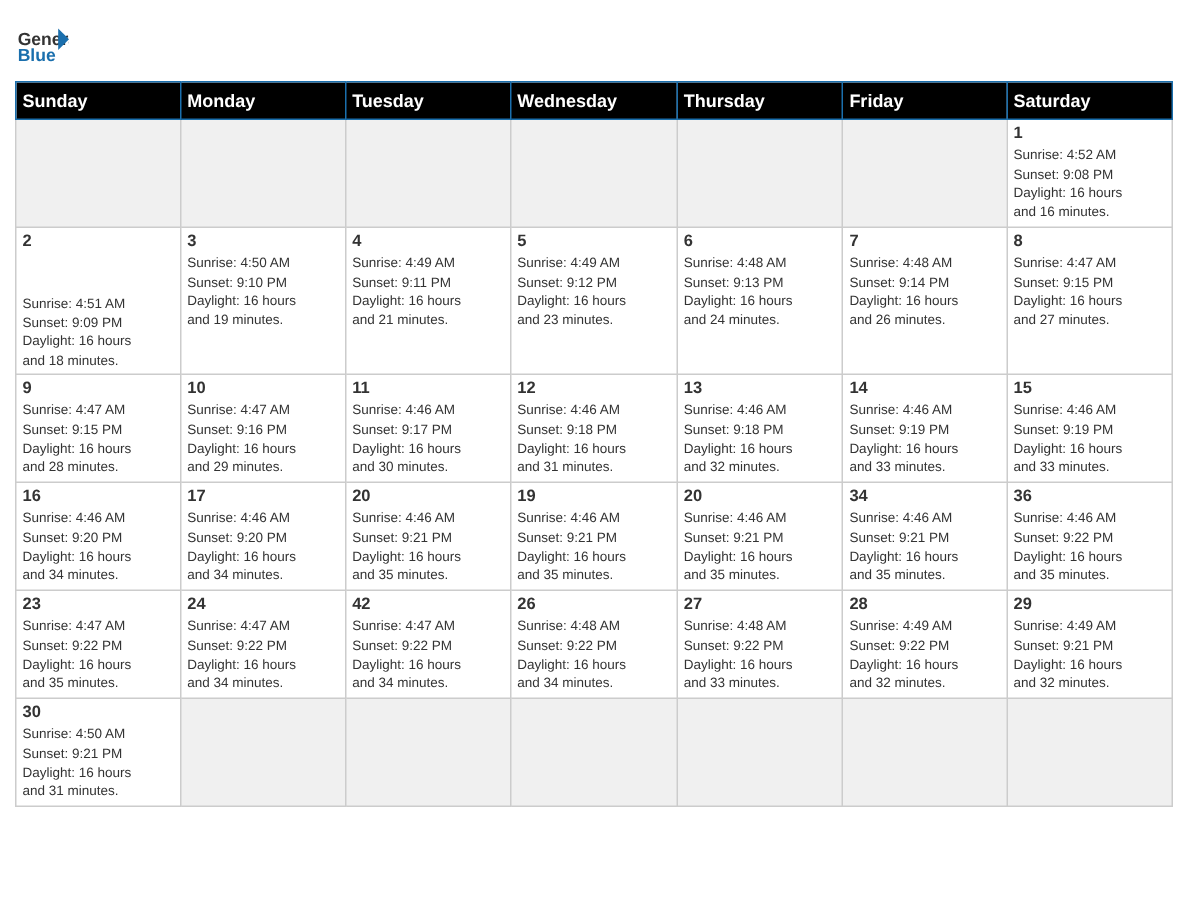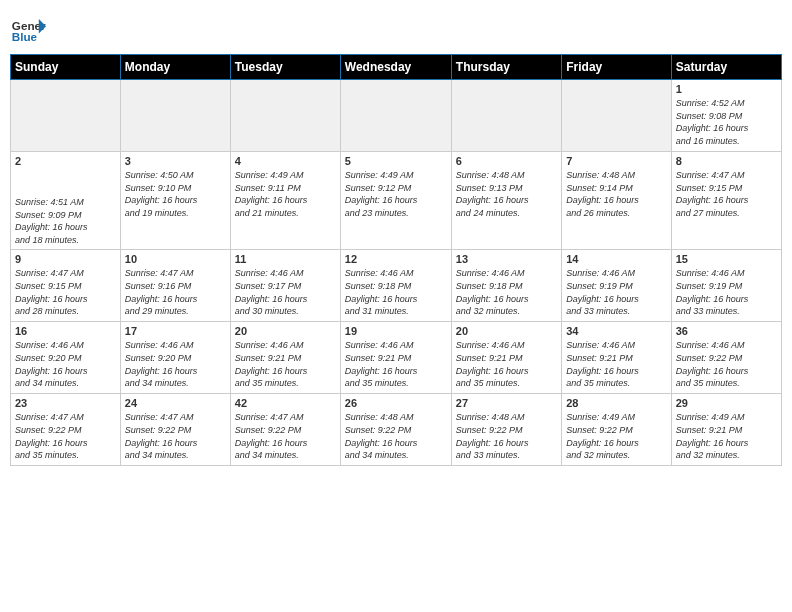--- a/index.html
+++ b/index.html
@@ -67,21 +67,20 @@
     .day-num {
       font-size: 11px;
       font-weight: bold;
       display: block;
       margin-bottom: 2px;
     }
     .day-info {
       font-size: 9px;
       line-height: 1.4;
       color: #333;
-      font-style: italic;
     }
     tr.week-row td {
       height: 72px;
     }
   </style>
 </head>
 <body>
 
 <div class="header">
   <div class="logo">
@@ -322,14 +321,29 @@
 and 32 minutes.</div>
         </td>
         <td>
           <span class="day-num">29</span>
           <div class="day-info" style="white-space: pre-line;">Sunrise: 4:49 AM
 Sunset: 9:21 PM
 Daylight: 16 hours
 and 32 minutes.</div>
         </td>
       </tr>
+      <tr class="week-row">
+        <td>
+          <span class="day-num">30</span>
+          <div class="day-info" style="white-space: pre-line;">Sunrise: 4:50 AM
+Sunset: 9:21 PM
+Daylight: 16 hours
+and 31 minutes.</div>
+        </td>
+        <td class="empty"></td>
+        <td class="empty"></td>
+        <td class="empty"></td>
+        <td class="empty"></td>
+        <td class="empty"></td>
+        <td class="empty"></td>
+      </tr>
     </tbody>
 </table>
 
 </body></html>

